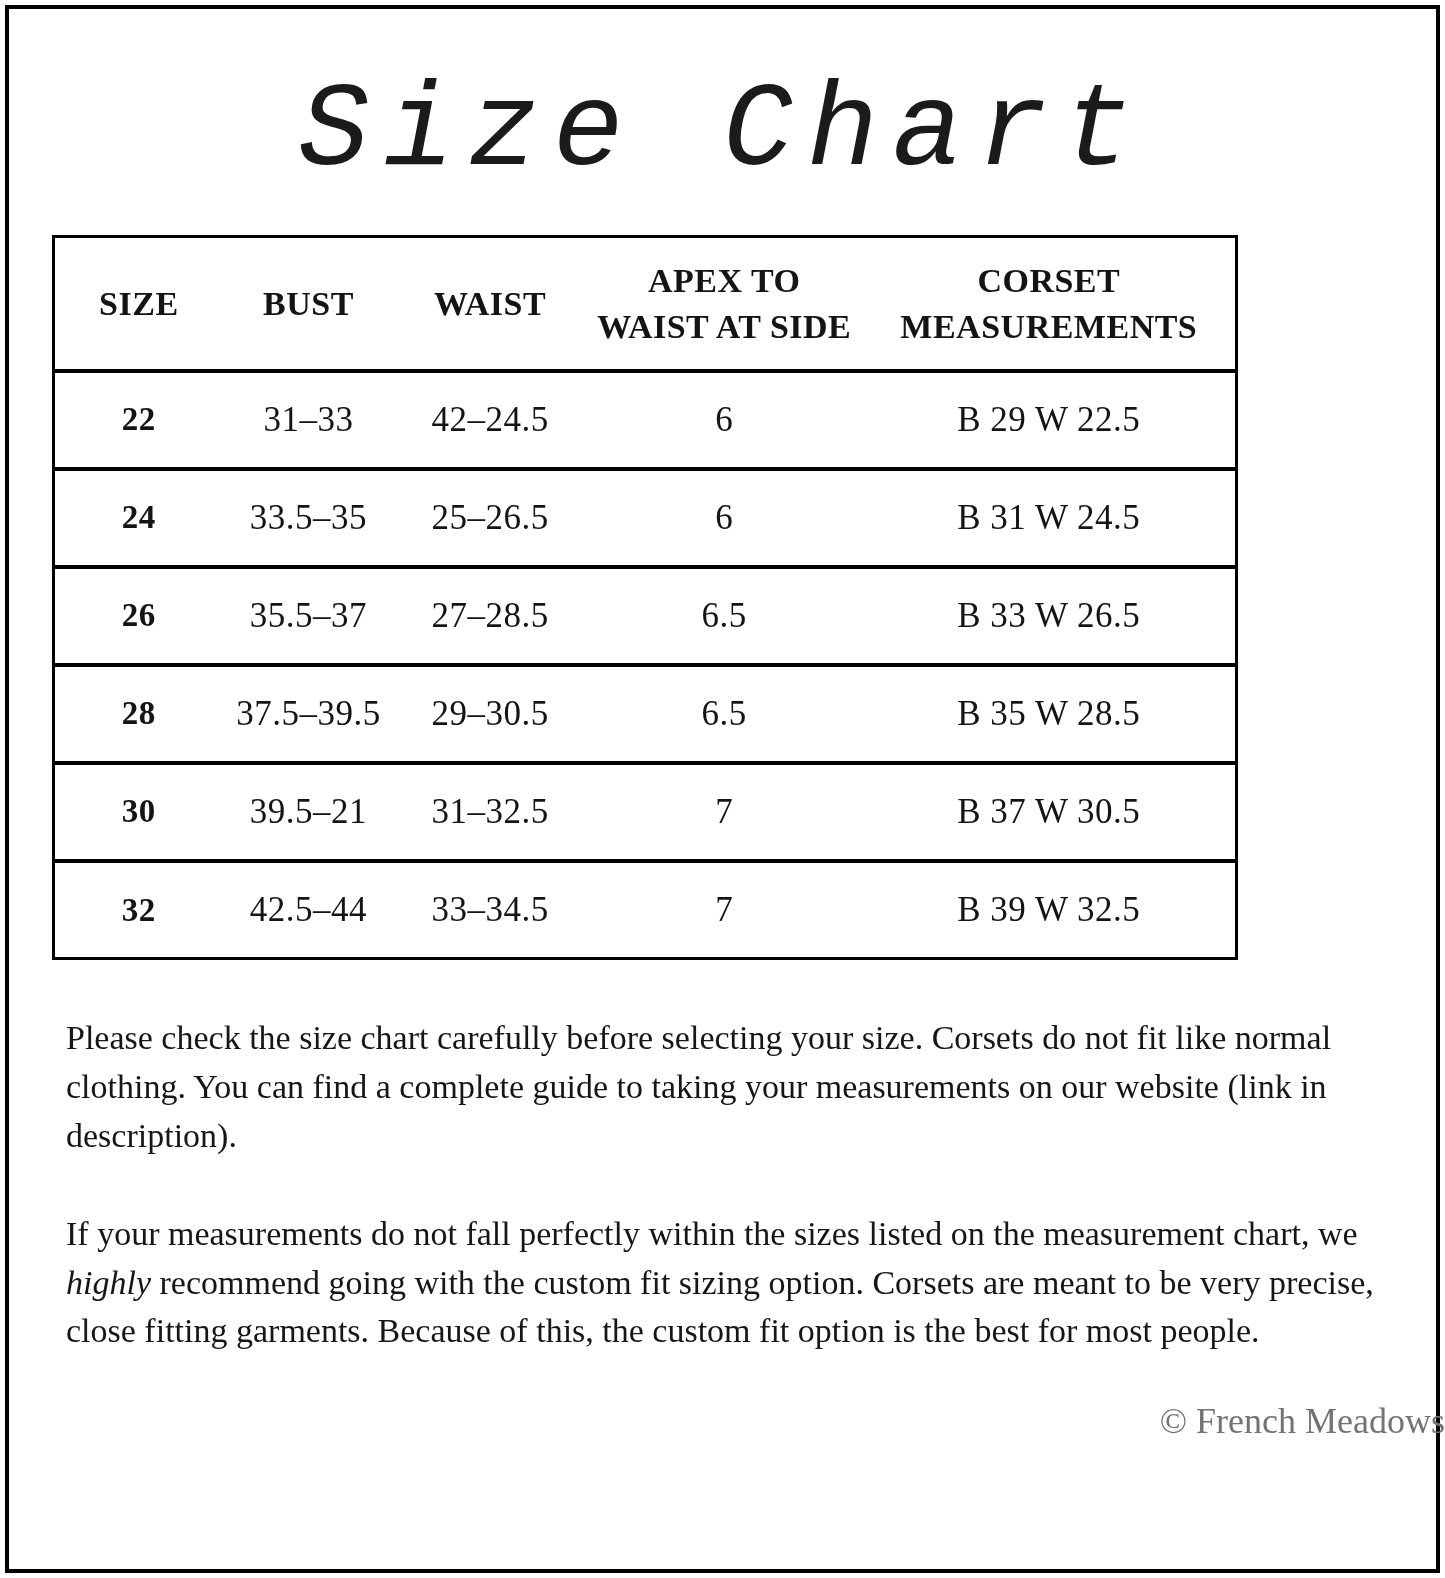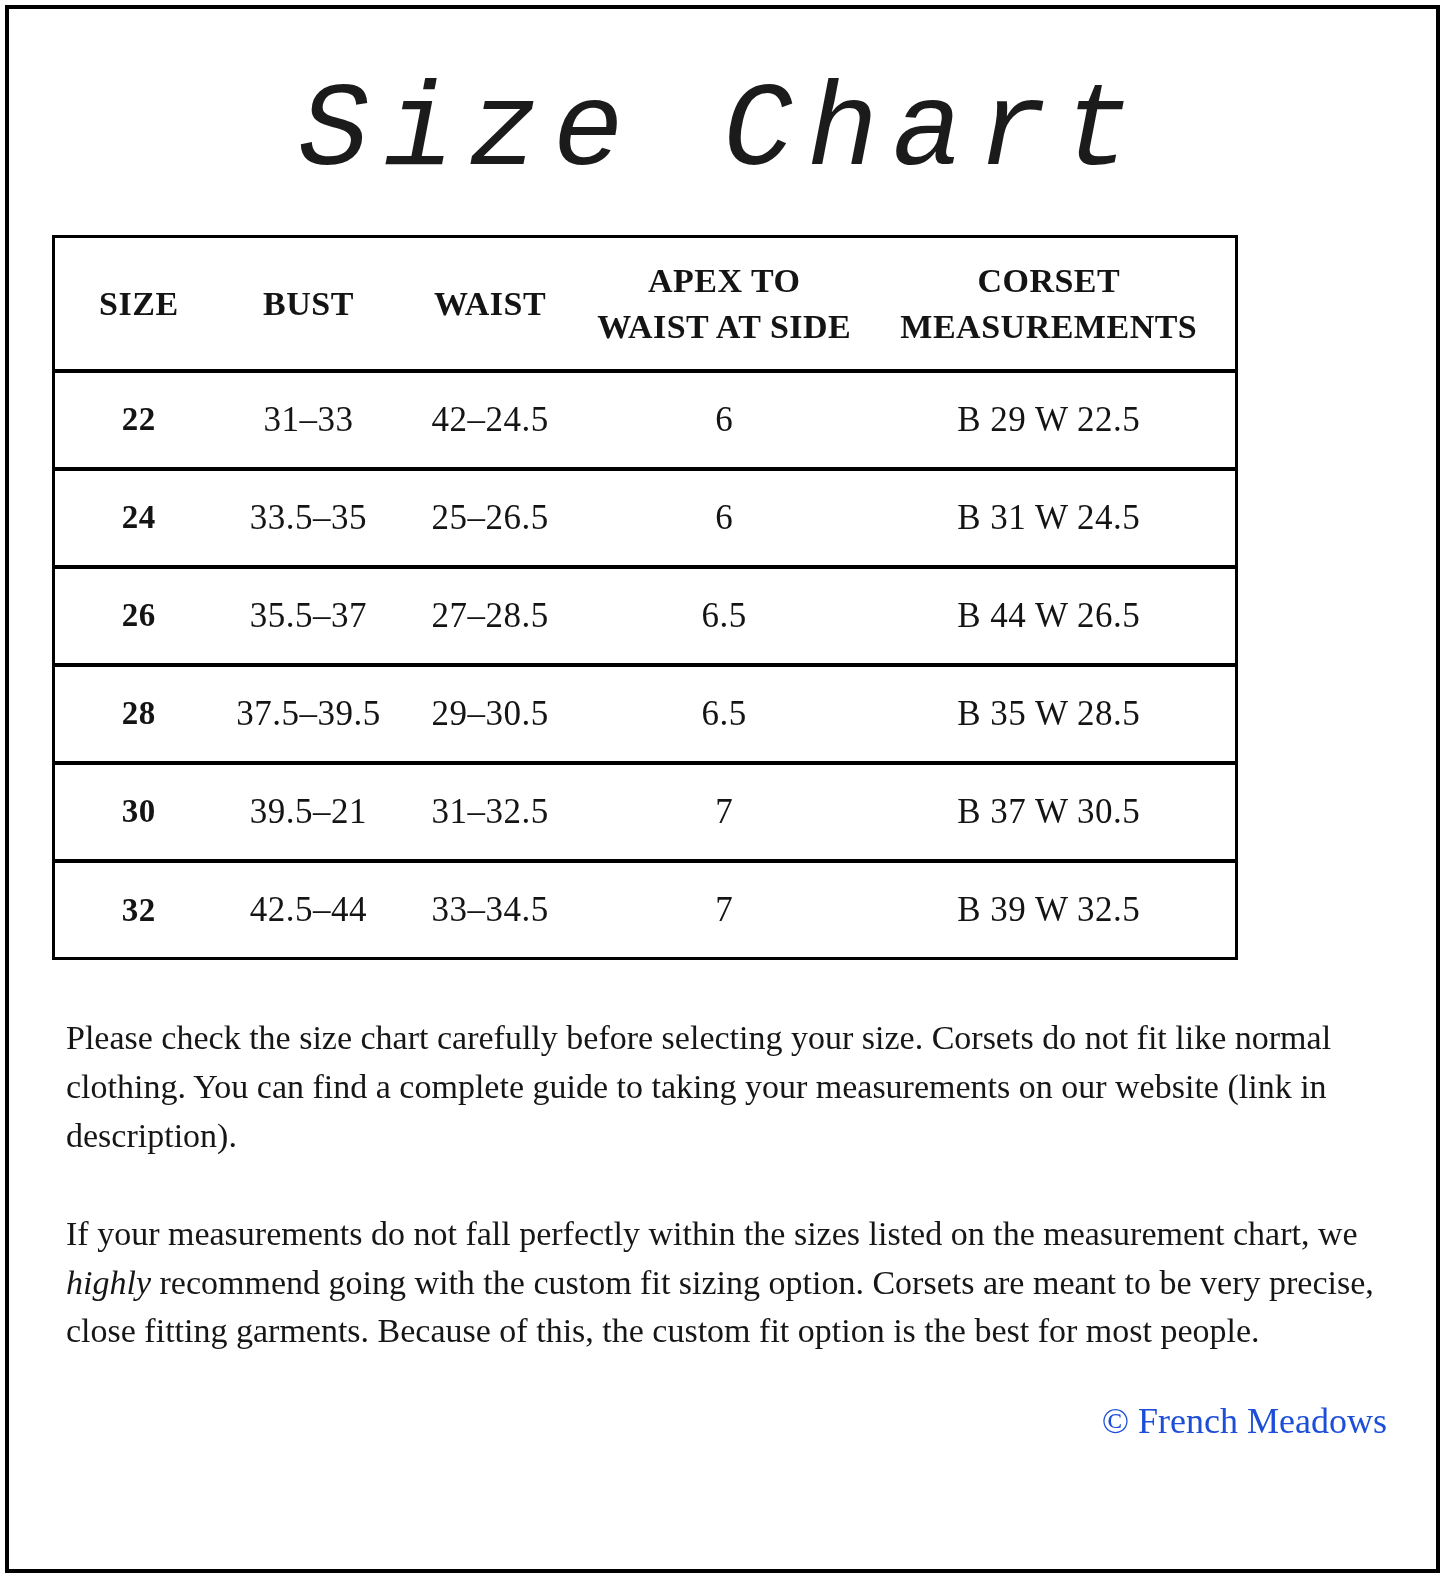--- a/index.html
+++ b/index.html
@@ -112,24 +112,23 @@
     margin-top: 50px;
   }
 
   .italic-word {
     font-style: italic;
   }
 
   
   .copyright {
     margin-top: 44px;
-    padding-right: 58px;
     text-align: right;
     font-size: 36px;
-    color: #1d4ed8;
+    color: #737373;
   }
 </style>
 </head>
 <body>
 
 <div class="frame"></div>
 
 <div class="content">
 
   <div class="title">Size Chart</div>
@@ -164,21 +163,21 @@
         <td>33.5–35</td>
         <td>25–26.5</td>
         <td>6</td>
         <td>B 31 W 24.5</td>
       </tr>
       <tr>
         <td class="size-cell">26</td>
         <td>35.5–37</td>
         <td>27–28.5</td>
         <td>6.5</td>
-        <td>B 44 W 26.5</td>
+        <td>B 33 W 26.5</td>
       </tr>
       <tr>
         <td class="size-cell">28</td>
         <td>37.5–39.5</td>
         <td>29–30.5</td>
         <td>6.5</td>
         <td>B 35 W 28.5</td>
       </tr>
       <tr>
         <td class="size-cell">30</td>

